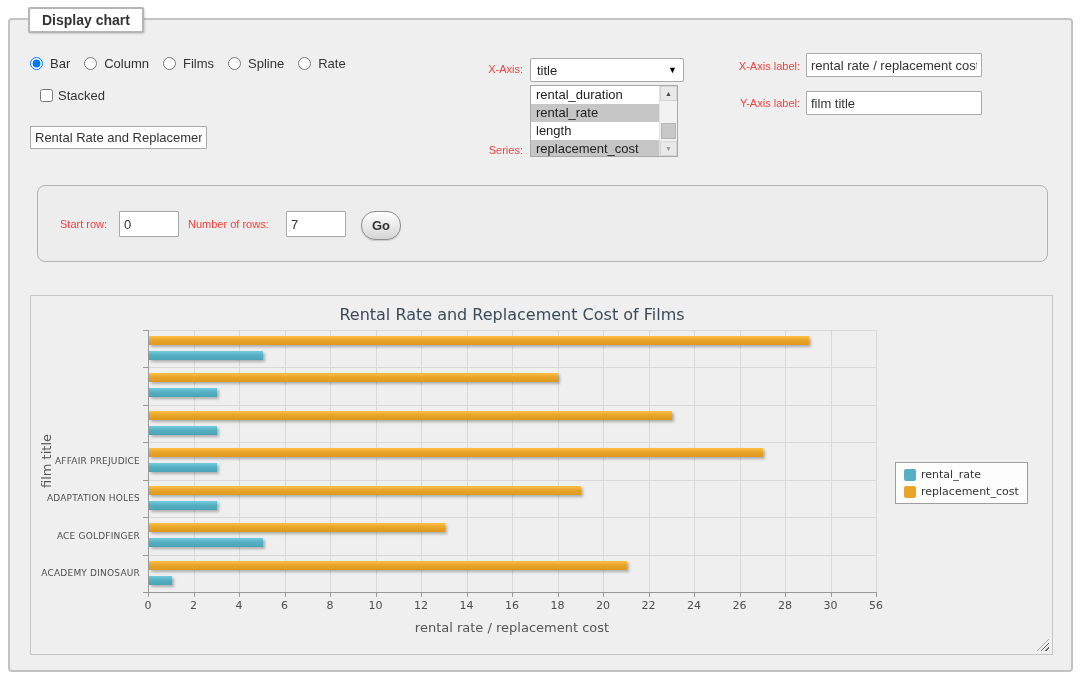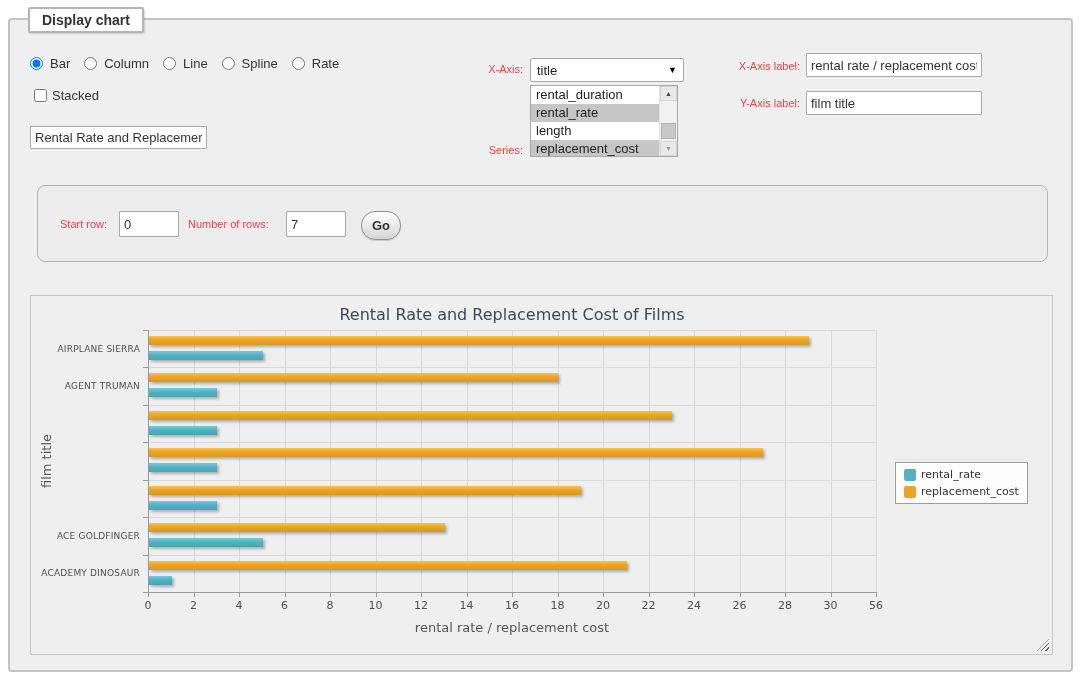--- a/index.html
+++ b/index.html
@@ -16,21 +16,21 @@
   .lbl.r{text-align:right;}
 
   .txt{position:absolute;box-sizing:border-box;border:1px solid #a9a9a9;border-radius:1px;
     background:#fff;font-family:"Liberation Sans",sans-serif;font-size:13px;color:#333;
     padding:0 4px;outline:none;}
 
   
   .opt-row{position:absolute;left:30px;top:56px;display:flex;align-items:center;gap:4px;font-size:13px;color:#333;}
   .opt-row label{margin-right:10px;}
   .opt-row input{margin:0 3px 0 0;}
-  .chk-row{position:absolute;left:34px;top:88px;display:flex;align-items:center;font-size:13px;color:#333;}
+  .chk-row{position:absolute;left:40px;top:88px;display:flex;align-items:center;font-size:13px;color:#333;}
   .chk-row input{margin:0 5px 0 0;}
 
   
   .fselect{position:absolute;left:530px;top:58px;width:154px;height:24px;box-sizing:border-box;
     background:#fff;border:1px solid #a8a8a8;border-radius:2px;display:flex;align-items:center;
     font-size:13px;color:#222;padding:0 6px;cursor:default;}
   .fselect .arrow{margin-left:auto;font-size:9px;color:#000;}
 
   
   .listbox{position:absolute;left:530px;top:85px;width:148px;height:72px;box-sizing:border-box;
@@ -80,21 +80,21 @@
 
 <div class="fieldset"></div>
 <div class="fieldset-legend">Display chart</div>
 
 <div class="opt-row">
   <input type="radio" name="ctype" checked="" style="">
     <label>Bar</label>
   <input type="radio" name="ctype" style="">
     <label>Column</label>
   <input type="radio" name="ctype" style="">
-    <label>Line</label>
+    <label>Films</label>
   <input type="radio" name="ctype" style="">
     <label>Spline</label>
   <input type="radio" name="ctype" style="">
     <label>Rate</label>
 </div>
 
 <div class="chk-row">
   <input type="checkbox" style="">
   <label>Stacked</label>
 </div>
@@ -198,30 +198,30 @@
       <div class="gridh" style="left: 117px; top: 183.714px; width: 728px; height: 1px;"></div>
       <div class="tickmark" style="left: 112px; top: 183.714px; width: 5px; height: 1px;"></div>
       <div class="gridh" style="left: 117px; top: 221.143px; width: 728px; height: 1px;"></div>
       <div class="tickmark" style="left: 112px; top: 221.143px; width: 5px; height: 1px;"></div>
       <div class="gridh" style="left: 117px; top: 258.571px; width: 728px; height: 1px;"></div>
       <div class="tickmark" style="left: 112px; top: 258.571px; width: 5px; height: 1px;"></div>
       <div class="gridh" style="left: 117px; top: 296px; width: 728px; height: 1px;"></div>
       <div class="tickmark" style="left: 112px; top: 296px; width: 5px; height: 1px;"></div>
       <div class="axisline" style="left: 117px; top: 34px; width: 1px; height: 262px;"></div>
       <div class="axisline" style="left: 117px; top: 296px; width: 728px; height: 1px;"></div>
-      <div class="catlab" style="left: 0px; top: 34px; width: 109px; height: 37.4286px;">AIRPLANE SIERRA</div>
       <div class="bar" style="left: 118px; top: 40px; width: 659.522px; height: 9px; background: linear-gradient(rgb(255, 192, 70) 0%, rgb(233, 164, 42) 45%, rgb(221, 152, 30) 100%);"></div>
       <div class="bar" style="left: 118px; top: 55px; width: 113.522px; height: 9px; background: linear-gradient(rgb(113, 204, 224) 0%, rgb(85, 176, 196) 45%, rgb(73, 164, 184) 100%);"></div>
-      <div class="catlab" style="left: 0px; top: 71.4286px; width: 109px; height: 37.4286px;">AGENT TRUMAN</div>
       <div class="bar" style="left: 118px; top: 77.4286px; width: 409.272px; height: 9px; background: linear-gradient(rgb(255, 192, 70) 0%, rgb(233, 164, 42) 45%, rgb(221, 152, 30) 100%);"></div>
       <div class="bar" style="left: 118px; top: 92.4286px; width: 68.0225px; height: 9px; background: linear-gradient(rgb(113, 204, 224) 0%, rgb(85, 176, 196) 45%, rgb(73, 164, 184) 100%);"></div>
       <div class="bar" style="left: 118px; top: 114.857px; width: 523.022px; height: 9px; background: linear-gradient(rgb(255, 192, 70) 0%, rgb(233, 164, 42) 45%, rgb(221, 152, 30) 100%);"></div>
       <div class="bar" style="left: 118px; top: 129.857px; width: 68.0225px; height: 9px; background: linear-gradient(rgb(113, 204, 224) 0%, rgb(85, 176, 196) 45%, rgb(73, 164, 184) 100%);"></div>
+      <div class="catlab" style="left: 0px; top: 146.286px; width: 109px; height: 37.4286px;">AFFAIR PREJUDICE</div>
       <div class="bar" style="left: 118px; top: 152.286px; width: 614.022px; height: 9px; background: linear-gradient(rgb(255, 192, 70) 0%, rgb(233, 164, 42) 45%, rgb(221, 152, 30) 100%);"></div>
       <div class="bar" style="left: 118px; top: 167.286px; width: 68.0225px; height: 9px; background: linear-gradient(rgb(113, 204, 224) 0%, rgb(85, 176, 196) 45%, rgb(73, 164, 184) 100%);"></div>
+      <div class="catlab" style="left: 0px; top: 183.714px; width: 109px; height: 37.4286px;">ADAPTATION HOLES</div>
       <div class="bar" style="left: 118px; top: 189.714px; width: 432.022px; height: 9px; background: linear-gradient(rgb(255, 192, 70) 0%, rgb(233, 164, 42) 45%, rgb(221, 152, 30) 100%);"></div>
       <div class="bar" style="left: 118px; top: 204.714px; width: 68.0225px; height: 9px; background: linear-gradient(rgb(113, 204, 224) 0%, rgb(85, 176, 196) 45%, rgb(73, 164, 184) 100%);"></div>
       <div class="catlab" style="left: 0px; top: 221.143px; width: 109px; height: 37.4286px;">ACE GOLDFINGER</div>
       <div class="bar" style="left: 118px; top: 227.143px; width: 295.522px; height: 9px; background: linear-gradient(rgb(255, 192, 70) 0%, rgb(233, 164, 42) 45%, rgb(221, 152, 30) 100%);"></div>
       <div class="bar" style="left: 118px; top: 242.143px; width: 113.522px; height: 9px; background: linear-gradient(rgb(113, 204, 224) 0%, rgb(85, 176, 196) 45%, rgb(73, 164, 184) 100%);"></div>
       <div class="catlab" style="left: 0px; top: 258.571px; width: 109px; height: 37.4286px;">ACADEMY DINOSAUR</div>
       <div class="bar" style="left: 118px; top: 264.571px; width: 477.522px; height: 9px; background: linear-gradient(rgb(255, 192, 70) 0%, rgb(233, 164, 42) 45%, rgb(221, 152, 30) 100%);"></div>
       <div class="bar" style="left: 118px; top: 279.571px; width: 22.5225px; height: 9px; background: linear-gradient(rgb(113, 204, 224) 0%, rgb(85, 176, 196) 45%, rgb(73, 164, 184) 100%);"></div>
       <div class="xaxis-title" style="left: 117px; top: 324px; width: 728px;">rental rate / replacement cost</div>
       <div class="yaxis-title" style="left: 8px; top: 165px; transform: translateY(-50%) rotate(180deg);">film title</div>

